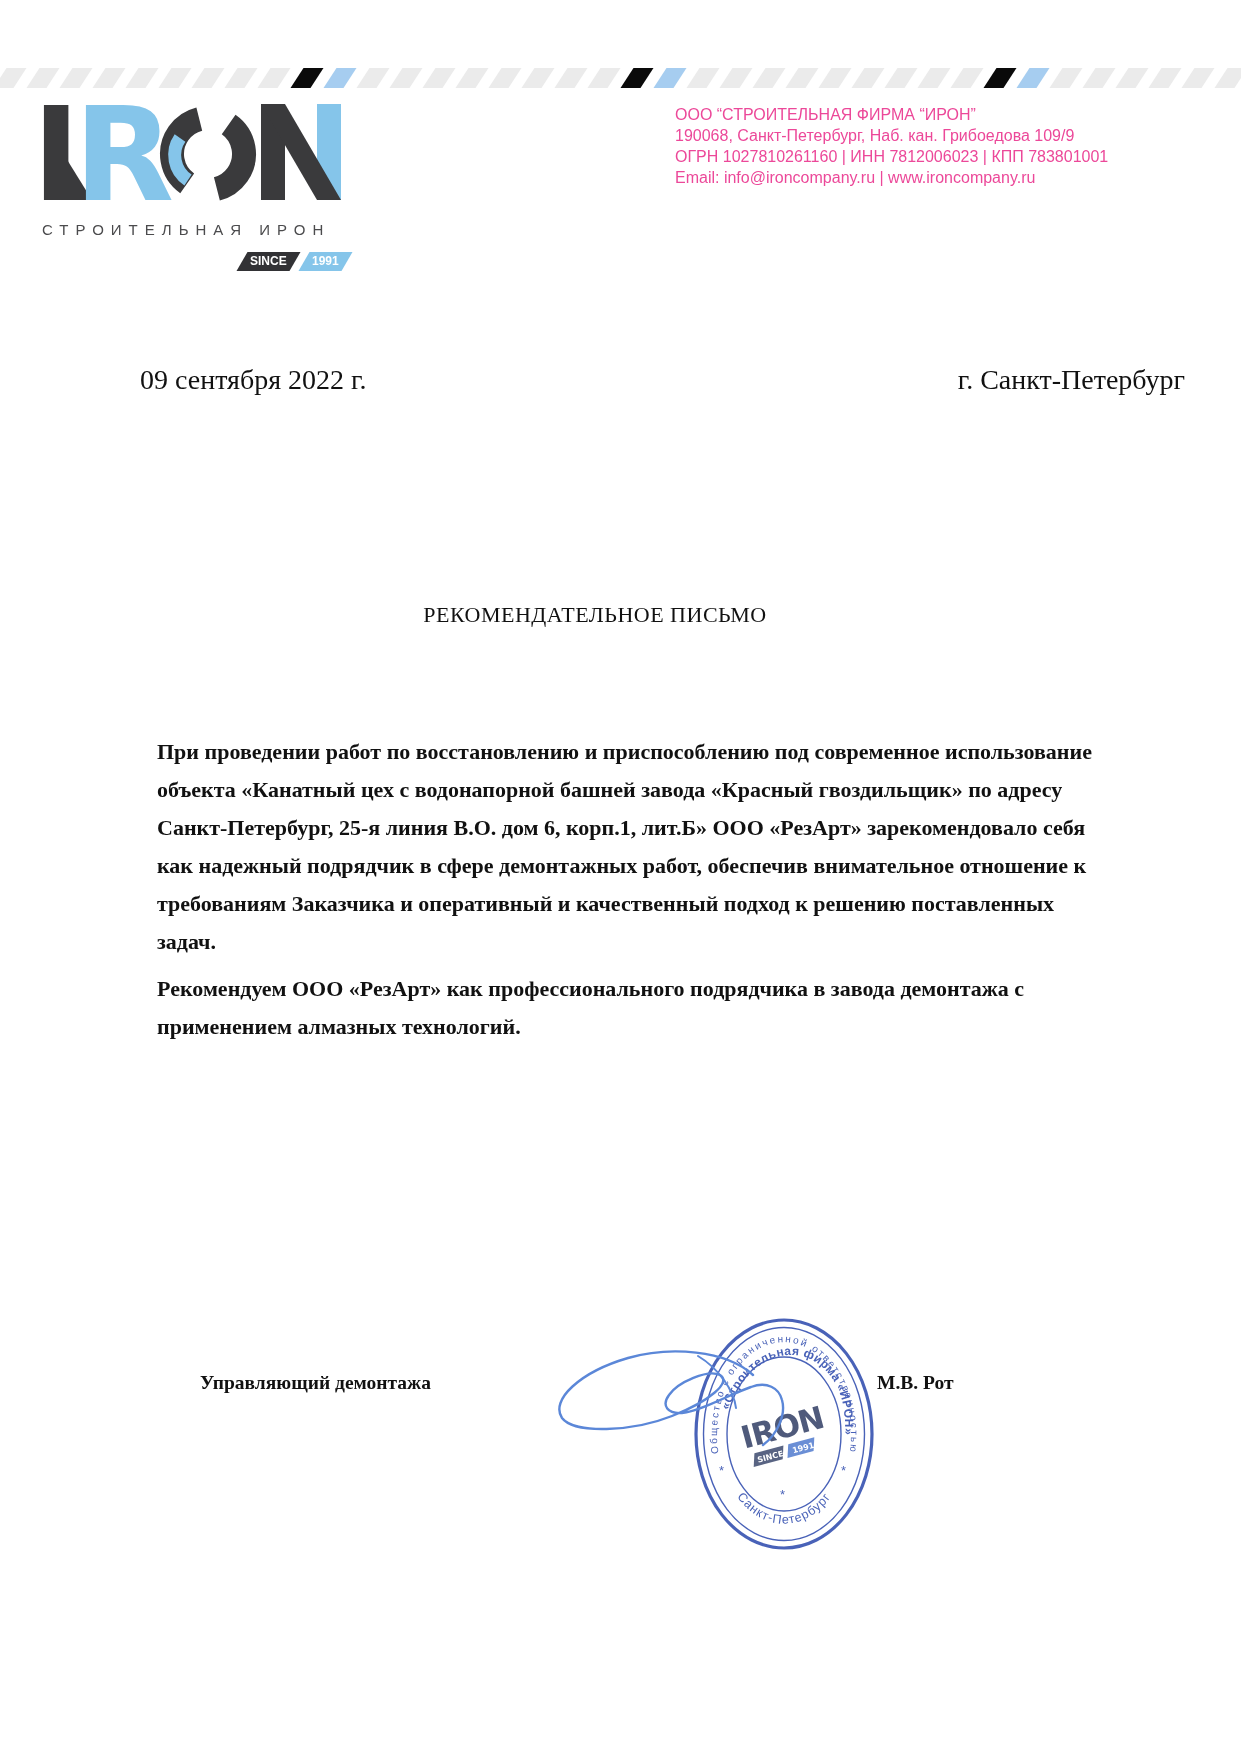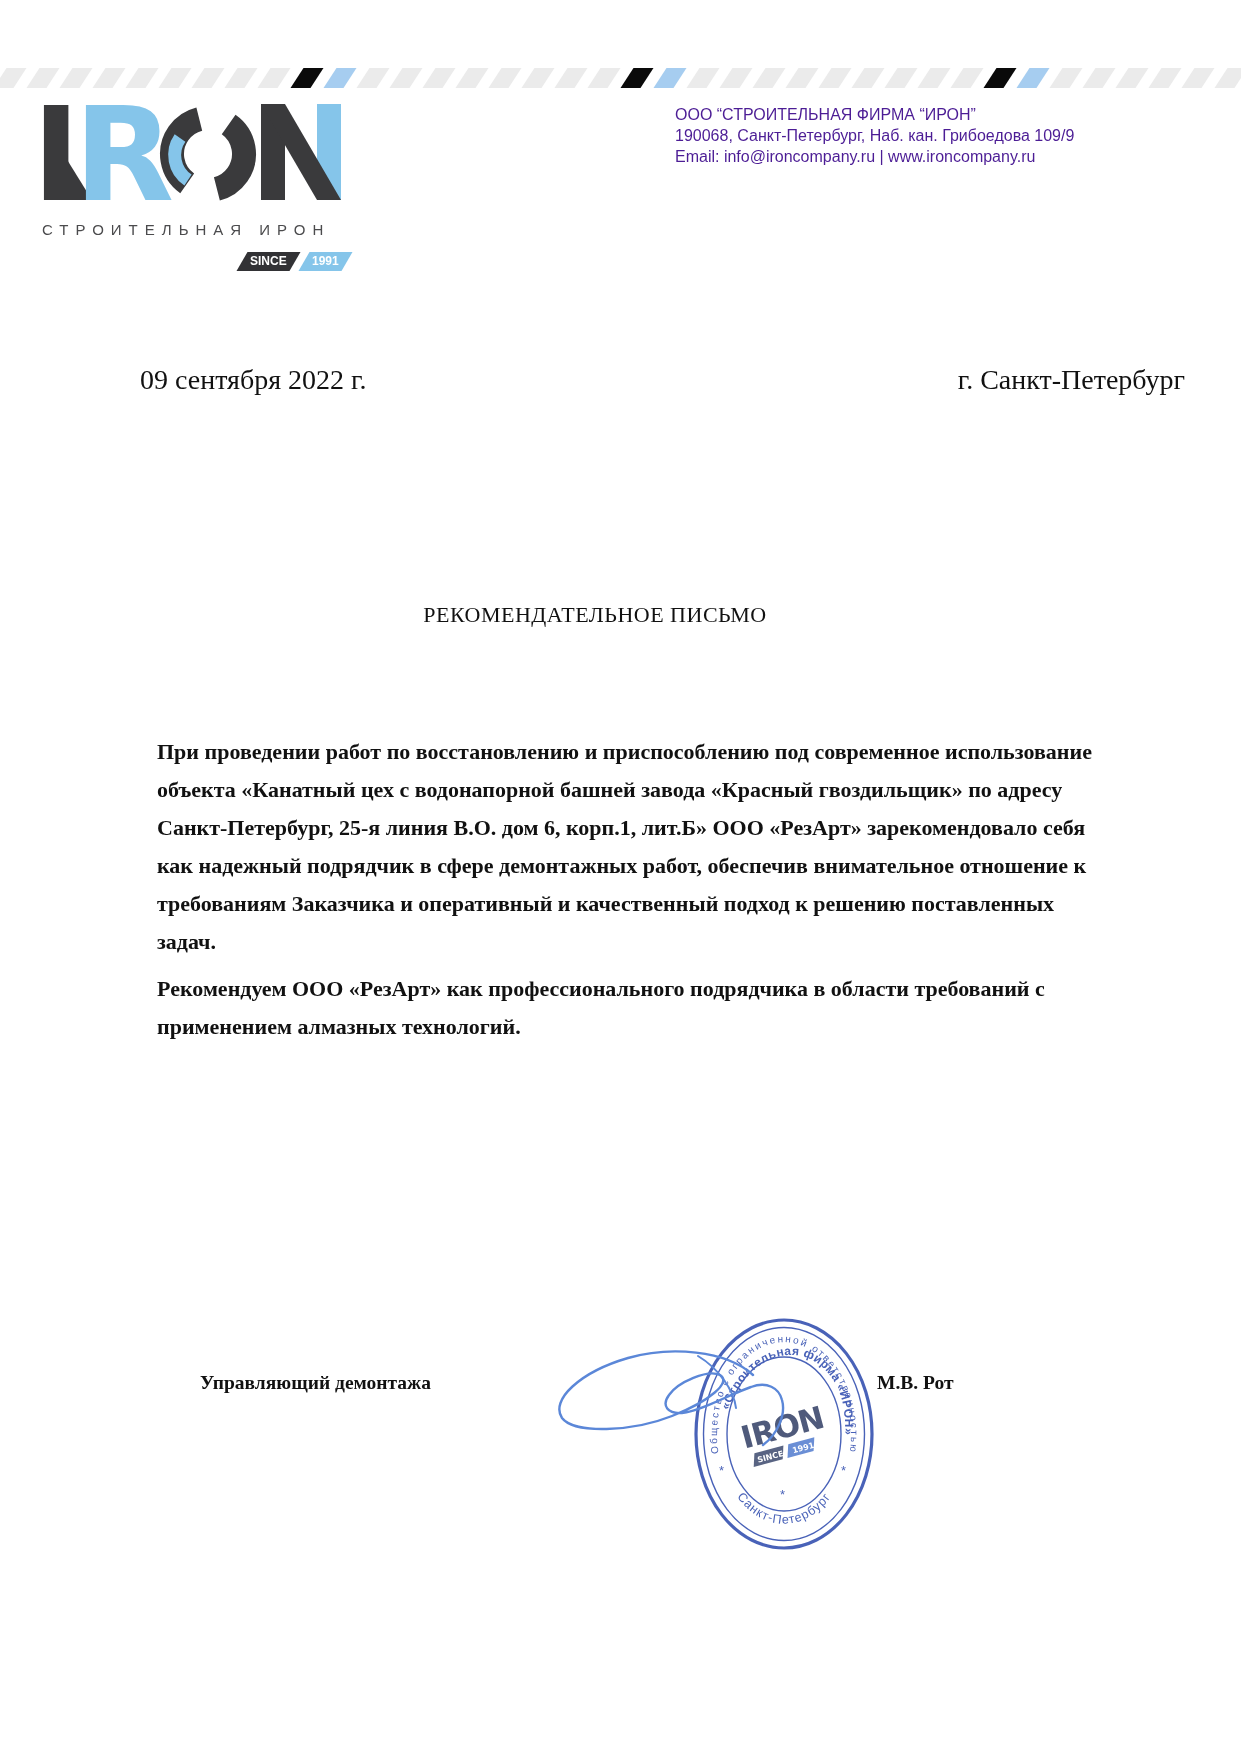--- a/index.html
+++ b/index.html
@@ -35,21 +35,21 @@
     font-family:"Liberation Sans", sans-serif;
     font-size:12px;font-weight:bold;color:#fff;text-align:center;
   }
   .badge span{display:inline-block;transform:skewX(30deg);}
   .badge.since{background:#323235;}
   .badge.year{background:var(--blue);margin-left:9px;}
   
   .company-info{
     position:absolute;left:675px;top:104px;
     font-family:"Liberation Sans", sans-serif;
-    font-size:16px;line-height:21px;color:#4c1d95;
+    font-size:16px;line-height:21px;color:#ec4899;
     white-space:nowrap;
   }
   
   .date-row{
     position:absolute;left:140px;top:364px;width:1045px;
     font-size:28px;
   }
   .date-row .city{position:absolute;right:0;top:0;}
   .letter-title{
     position:absolute;left:0;top:602px;width:1190px;
@@ -135,33 +135,34 @@
   </svg>
   <div class="tagline">СТРОИТЕЛЬНАЯ ИРОН</div>
   <div class="badges">
     <div class="badge since"><span>SINCE</span></div>
     <div class="badge year"><span>1991</span></div>
   </div>
 
   <div class="company-info">
     <div>ООО “СТРОИТЕЛЬНАЯ ФИРМА “ИРОН”</div>
     <div>190068, Санкт-Петербург, Наб. кан. Грибоедова 109/9</div>
+    <div>ОГРН 1027810261160  |  ИНН 7812006023  |  КПП 783801001</div>
     <div>Email: info@ironcompany.ru  |  www.ironcompany.ru</div>
   </div>
 
   <div class="date-row">
     <span>09 сентября 2022 г.</span>
     <span class="city">г. Санкт-Петербург</span>
   </div>
 
   <div class="letter-title">РЕКОМЕНДАТЕЛЬНОЕ ПИСЬМО</div>
 
   <div class="body-text">
     <p>При проведении работ по восстановлению и приспособлению под современное использование объекта «Канатный цех с водонапорной башней завода «Красный гвоздильщик» по адресу Санкт-Петербург, 25-я линия В.О. дом 6, корп.1, лит.Б» ООО «РезАрт» зарекомендовало себя как надежный подрядчик в сфере демонтажных работ, обеспечив внимательное отношение к требованиям Заказчика и оперативный и качественный подход к решению поставленных задач.</p>
-    <p>Рекомендуем ООО «РезАрт» как профессионального подрядчика в области требований с применением алмазных технологий.</p>
+    <p>Рекомендуем ООО «РезАрт» как профессионального подрядчика в завода демонтажа с применением алмазных технологий.</p>
   </div>
 
   <div class="sig-row">
     <span class="sig-role">Управляющий демонтажа</span>
     <span class="sig-name">М.В. Рот</span>
   </div>
 
   <svg class="stamp-svg" width="184" height="236" viewBox="0 0 184 236">
     <defs>
       <path id="arcOuter" d="M 29,149.5 A 67 92 0 1 1 155,149.5" fill="none"></path>

